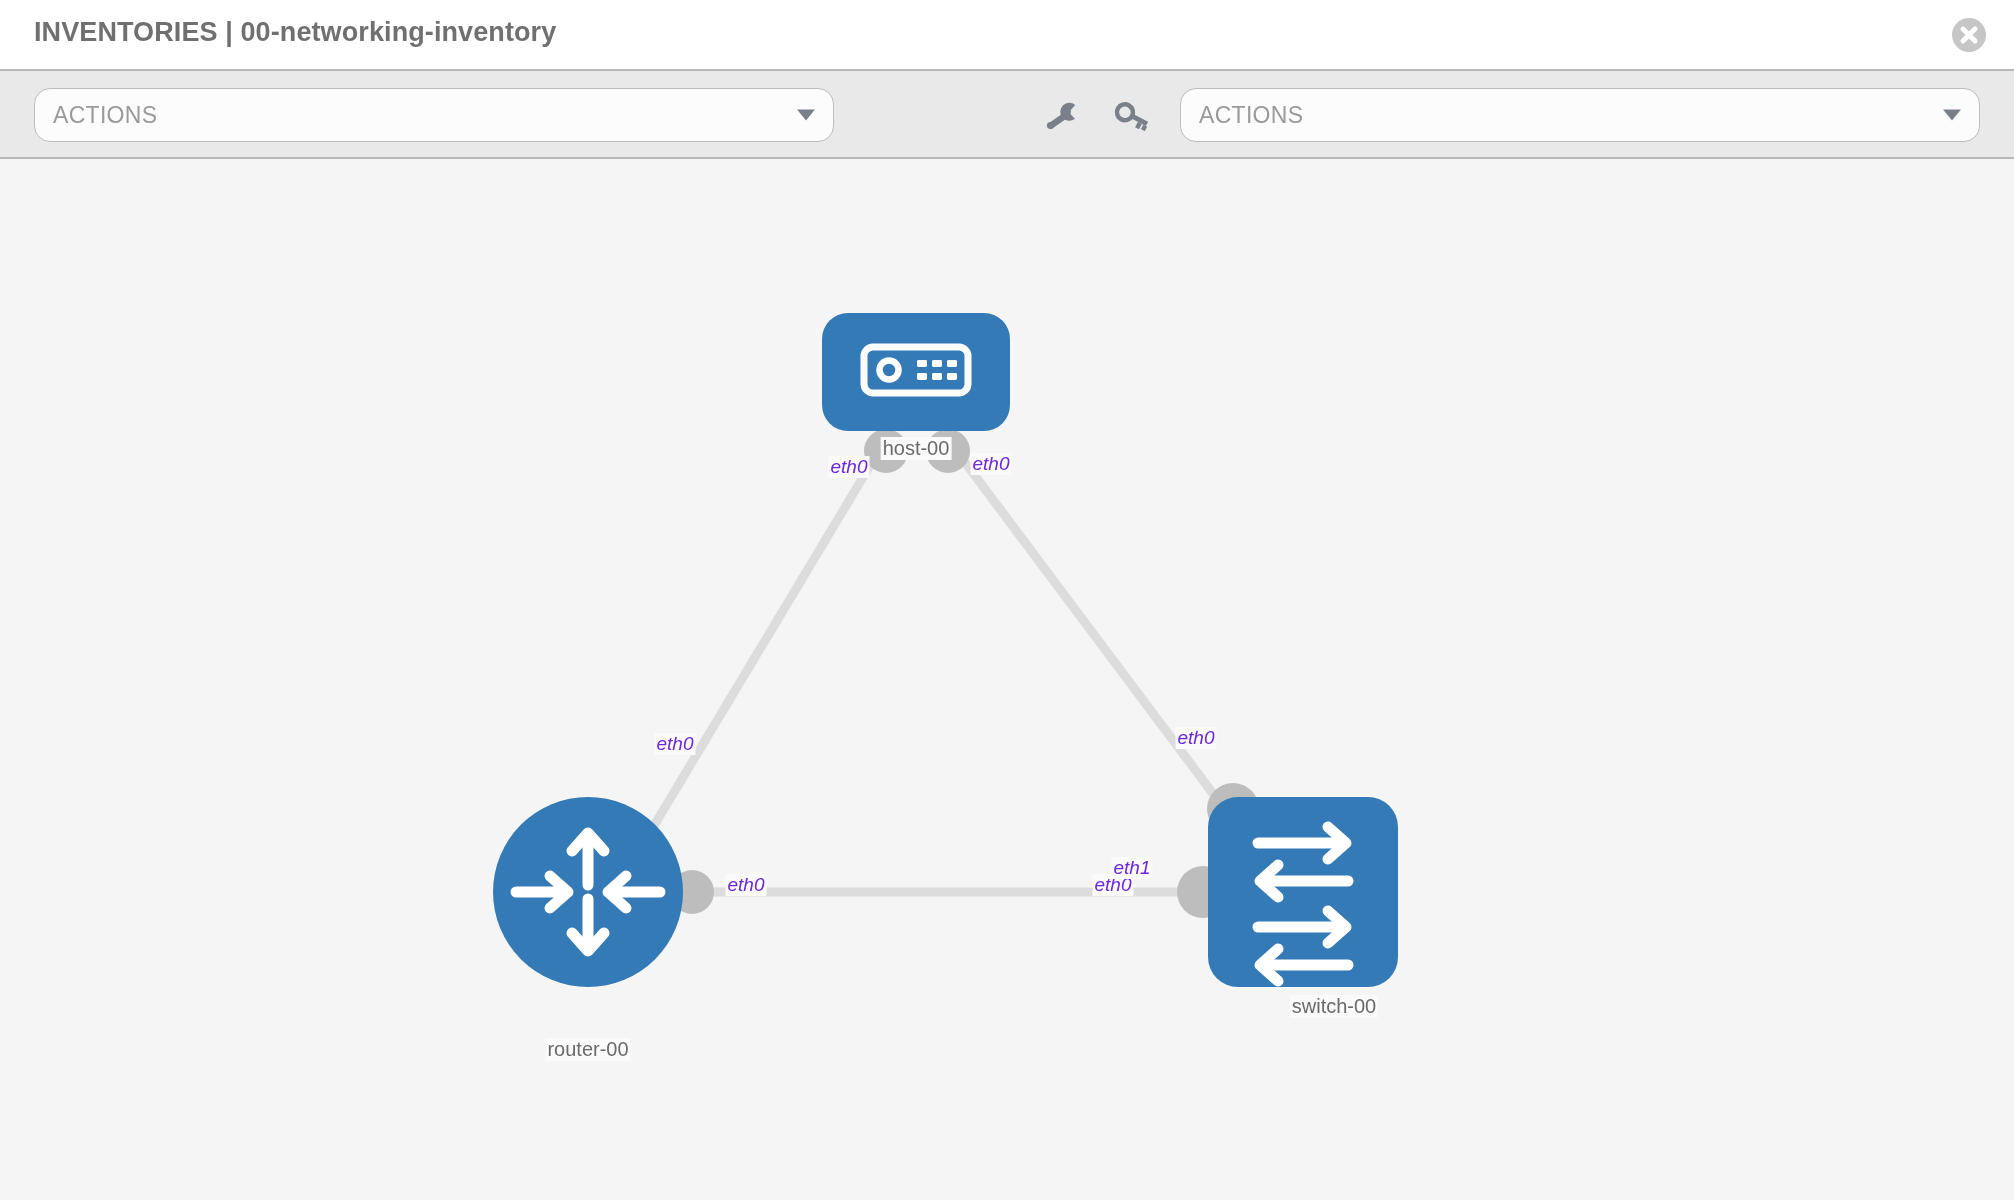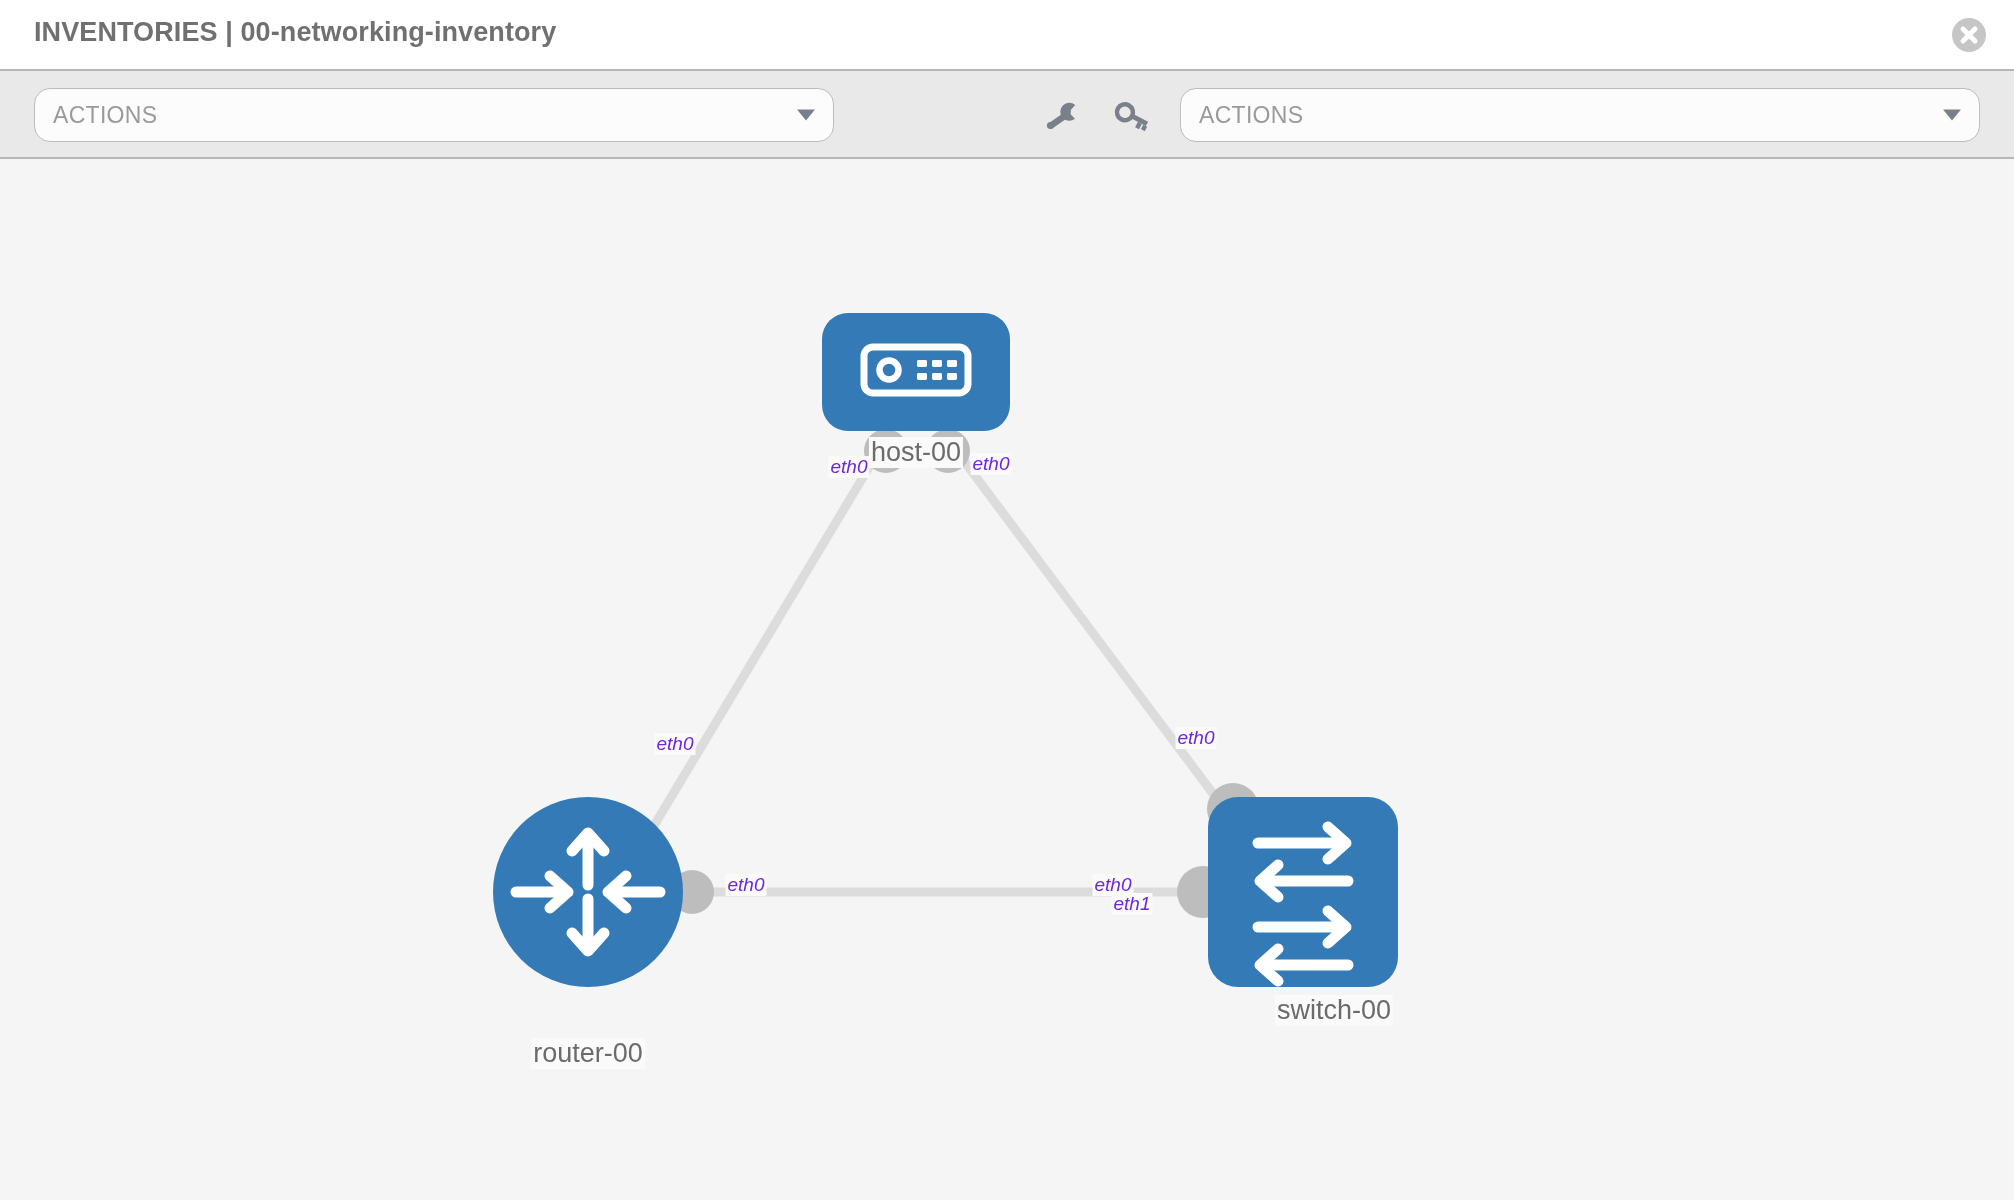--- a/index.html
+++ b/index.html
@@ -114,21 +114,21 @@
   }
   #topology-svg {
     position: absolute;
     left: 0; top: 0;
     width: 2014px;
     height: 1041px;
   }
 
   .node-label {
     position: absolute;
-    font-size: 27px;
+    font-size: 20px;
     color: #6b6b6b;
     background: #fafafa;
     white-space: nowrap;
     padding: 0 2px;
     transform: translateX(-50%);
   }
   .iface-label {
     position: absolute;
     font-size: 19px;
     color: #6d28d9;
@@ -254,20 +254,20 @@
         </g>
       </g>
     </svg>
 
     <span class="iface-label" style="left:849px; top:297px;">eth0</span>
     <span class="iface-label" style="left:991px; top:294px;">eth0</span>
     <span class="iface-label" style="left:675px; top:574px;">eth0</span>
     <span class="iface-label" style="left:1196px; top:568px;">eth0</span>
     <span class="iface-label" style="left:746px; top:715px;">eth0</span>
     <span class="iface-label" style="left:1113px; top:715px;">eth0</span>
-    <span class="iface-label" style="left:1132px; top:734px;">eth1</span>
+    <span class="iface-label" style="left:1132px; top:698px;">eth1</span>
 
     <span class="node-label" style="left:916px; top:278px;">host-00</span>
     <span class="node-label" style="left:588px; top:836px;margin-top:43px;">router-00</span>
     <span class="node-label" style="left:1334px; top:836px;">switch-00</span>
 
   </div>
 </div>
 
 </body></html>

